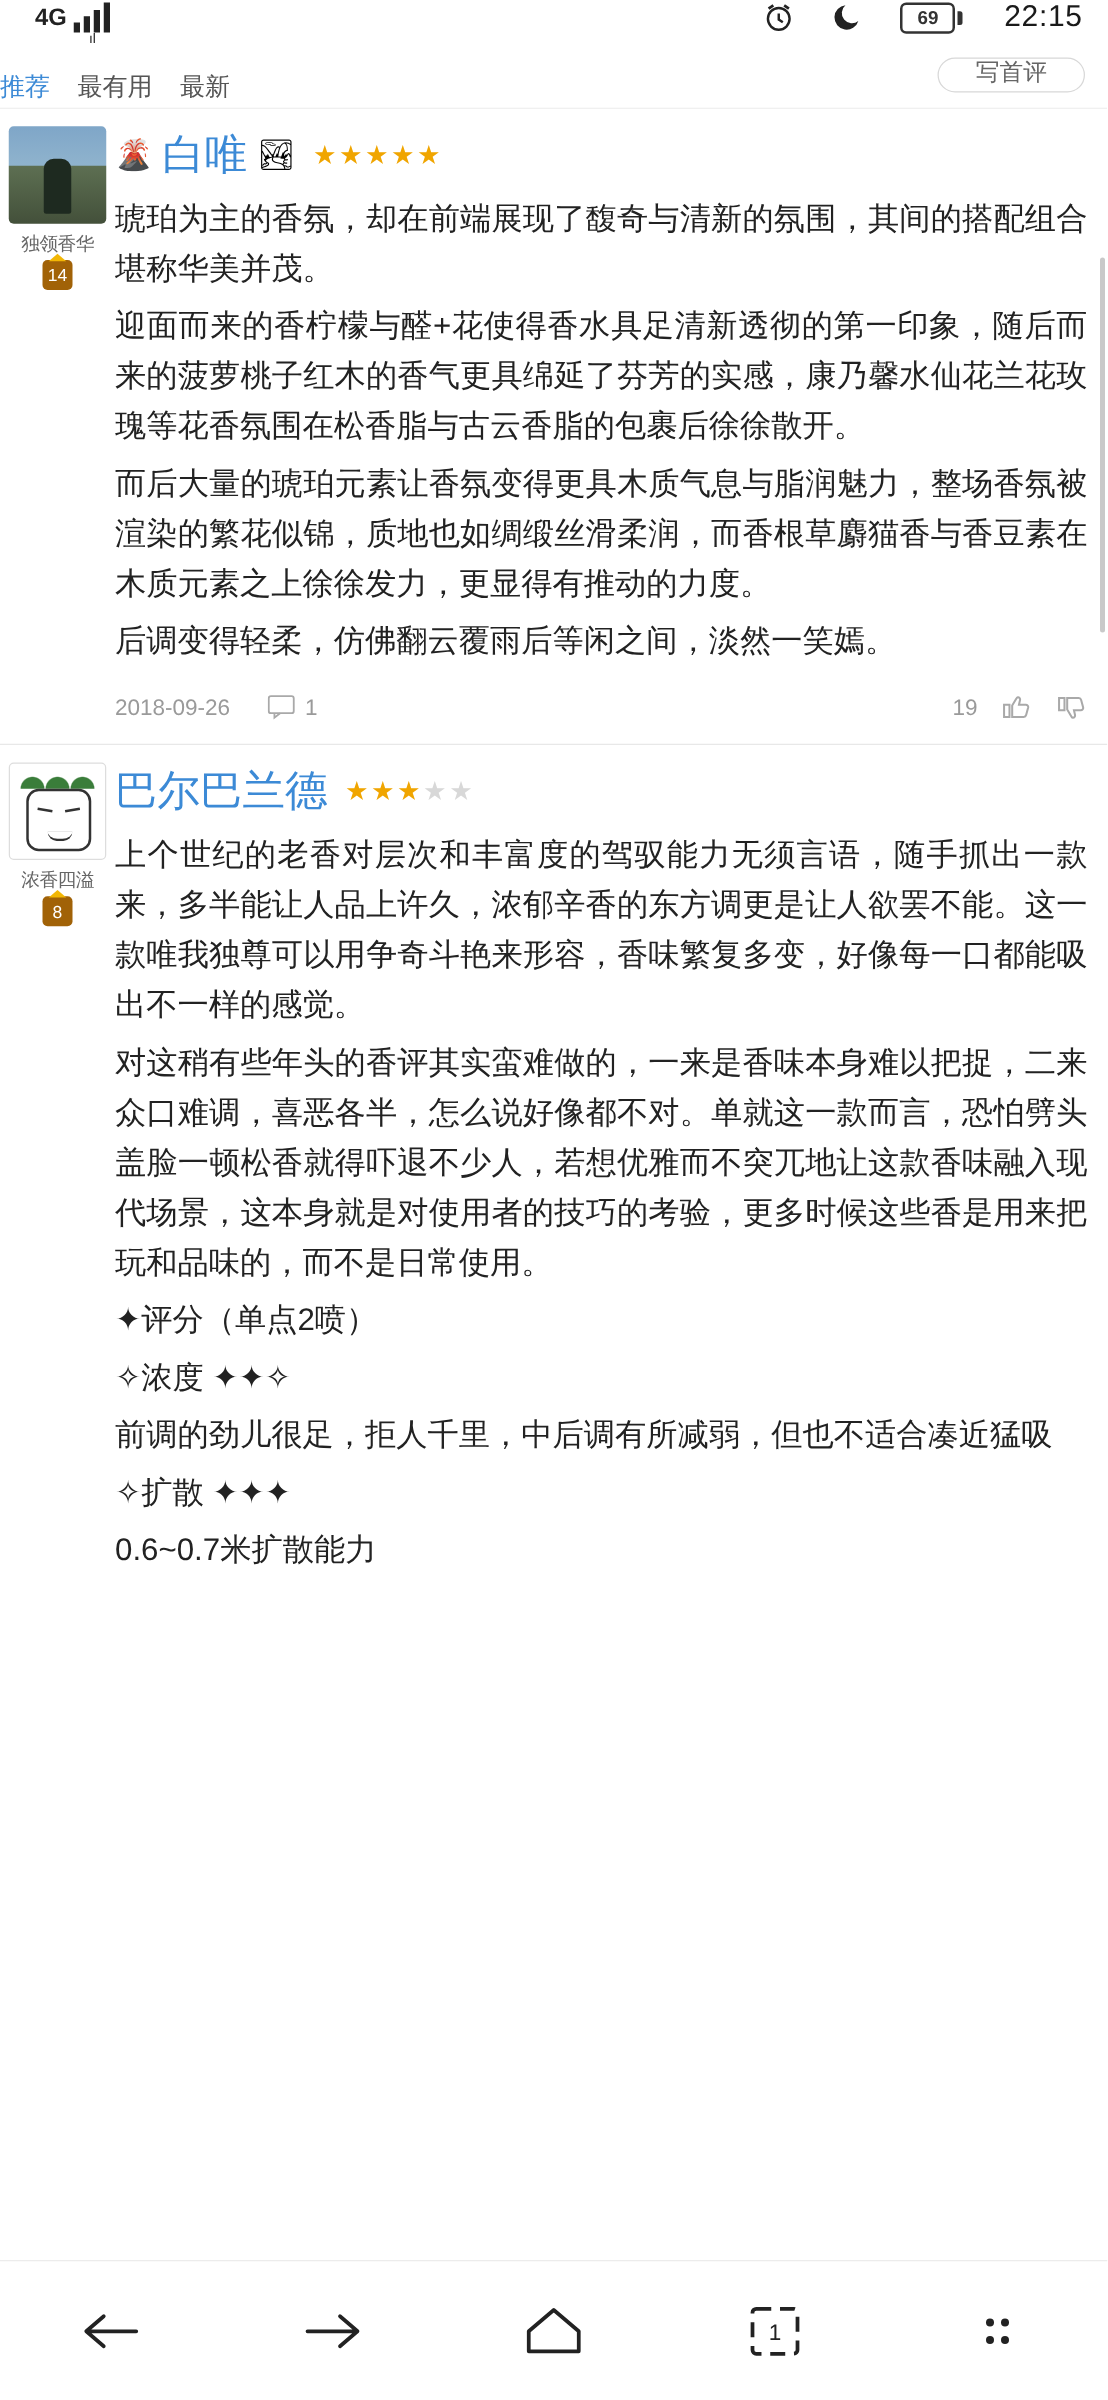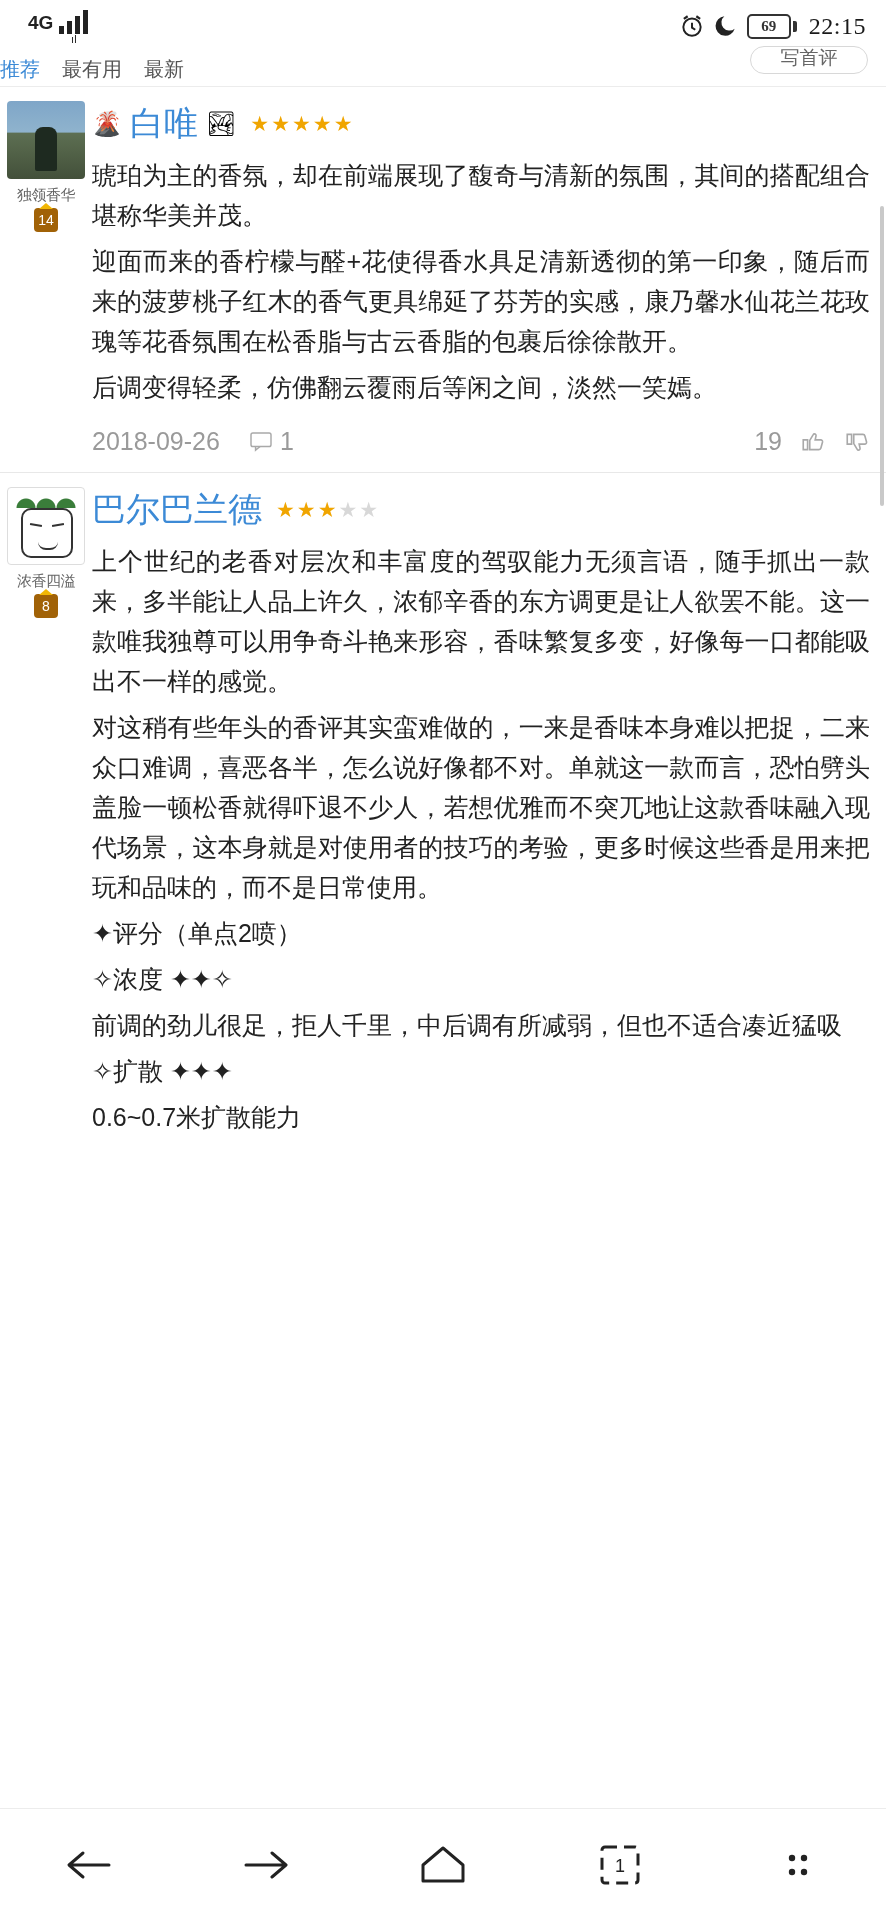--- a/index.html
+++ b/index.html
@@ -9,38 +9,38 @@
     background: #ffffff;
     font-family: "Liberation Sans", "DejaVu Sans", sans-serif;
     overflow: hidden;
   }
   body { position: relative; }
 
   
   .statusbar {
     height: 52px;
     display: flex;
-    align-items: center;
+    align-items: flex-start;
     justify-content: space-between;
     padding: 0 20px 0 28px;
     font-size: 22px;
     color: #222;
   }
   .sb-left { display: flex; align-items: flex-end; gap: 6px; }
   .sb-4g { font-size: 19px; font-weight: 600; letter-spacing: 0; line-height: 1; margin-bottom: 12px;}
   .signal { display: flex; align-items: flex-end; gap: 3px; height: 26px; }
   .signal i { display: block; width: 5px; background: #222; }
   .signal i:nth-child(1) { height: 8px; }
   .signal i:nth-child(2) { height: 13px; }
   .signal i:nth-child(3) { height: 18px; }
   .signal i:nth-child(4) { height: 24px; }
   .sig-wrap { position: relative; display:flex; flex-direction:column; align-items:center;}
   .sig-sub { font-size: 11px; line-height: 10px; color:#222; }
 
-  .sb-right { display: flex; align-items: center; gap: 8px; font-family: Liberation Serif, serif; }
+  .sb-right { display: flex; align-items: center; gap: 29px; }
   .icon-alarm, .icon-moon { width: 26px; height: 26px; }
   .battery {
     display: flex; align-items: center;
   }
   .battery-body {
     width: 44px; height: 25px; border: 2px solid #333; border-radius: 5px;
     display: flex; align-items: center; justify-content: center;
     font-size: 15px; font-weight: 700; color: #333; background: #fff;
   }
   .battery-cap { width: 4px; height: 11px; background: #333; border-radius: 0 2px 2px 0; margin-left: 2px; }
@@ -167,21 +167,21 @@
     font-size: 25px;
     line-height: 40px;
     color: #222;
     margin-bottom: 6px;
     text-align: justify;
   }
 
   .meta {
     display: flex;
     align-items: center;
-    font-size: 25px;
+    font-size: 18px;
     color: #9a9a9a;
     padding: 14px 0 16px 0;
   }
   .meta .date { margin-right: 30px; }
   .meta .cmt { display: flex; align-items: center; gap: 8px; }
   .meta .right { margin-left: auto; display: flex; align-items: center; gap: 18px; }
 
   
   .navbar {
     position: absolute;
@@ -261,20 +261,21 @@
     </div>
     <div class="content-col">
       <div class="user-line">
         <span class="emoji">🌋</span>
         <span class="username">白唯</span>
         <span class="emoji">🏞</span>
         <span class="stars">★★★★★</span>
       </div>
       <p class="para">琥珀为主的香氛，却在前端展现了馥奇与清新的氛围，其间的搭配组合堪称华美并茂。</p>
       <p class="para">迎面而来的香柠檬与醛+花使得香水具足清新透彻的第一印象，随后而来的菠萝桃子红木的香气更具绵延了芬芳的实感，康乃馨水仙花兰花玫瑰等花香氛围在松香脂与古云香脂的包裹后徐徐散开。</p>
+      <p class="para">而后大量的琥珀元素让香氛变得更具木质气息与脂润魅力，整场香氛被渲染的繁花似锦，质地也如绸缎丝滑柔润，而香根草麝猫香与香豆素在木质元素之上徐徐发力，更显得有推动的力度。</p>
       <p class="para">后调变得轻柔，仿佛翻云覆雨后等闲之间，淡然一笑嫣。</p>
 
       <div class="meta">
         <span class="date">2018-09-26</span>
         <span class="cmt">
           <svg width="22" height="20" viewBox="0 0 24 22">
             <rect x="1" y="1" width="22" height="15" rx="2" fill="none" stroke="#a9a9a9" stroke-width="1.6"></rect>
             <path d="M6 16 L6 20 L11 16" fill="none" stroke="#a9a9a9" stroke-width="1.6"></path>
           </svg>
           <span>1</span>

